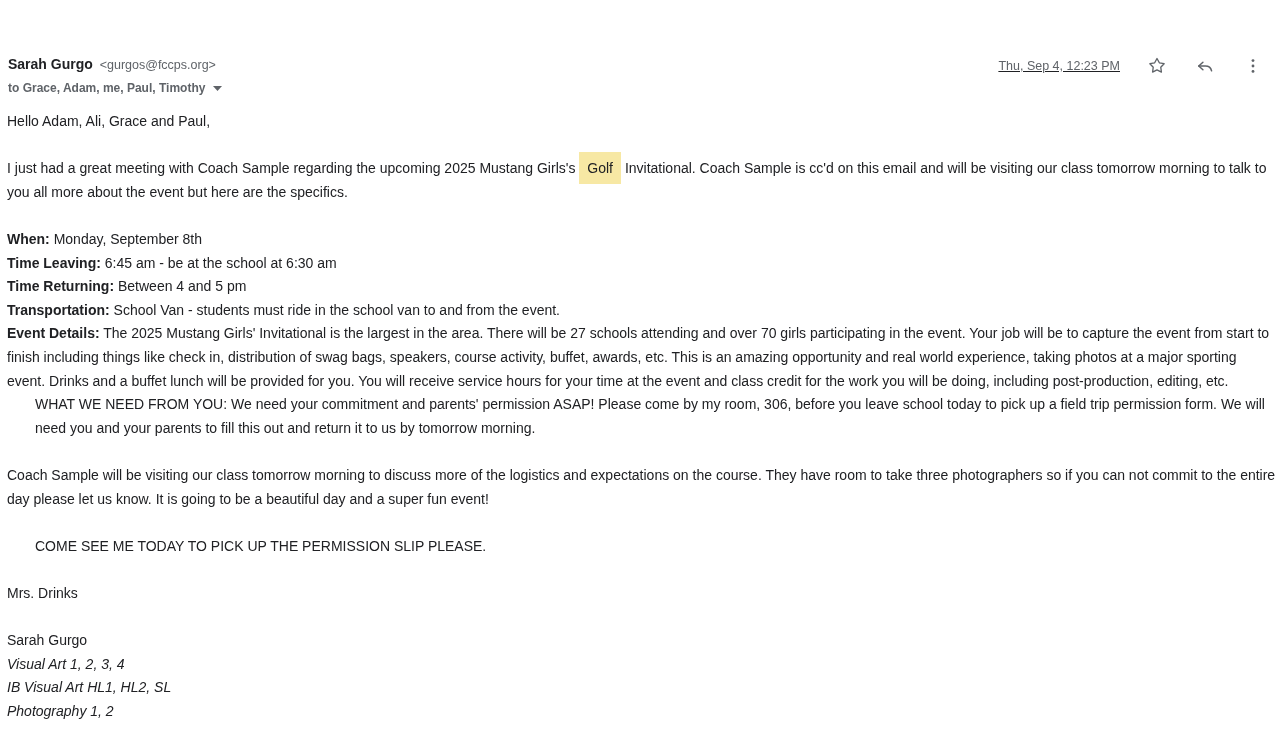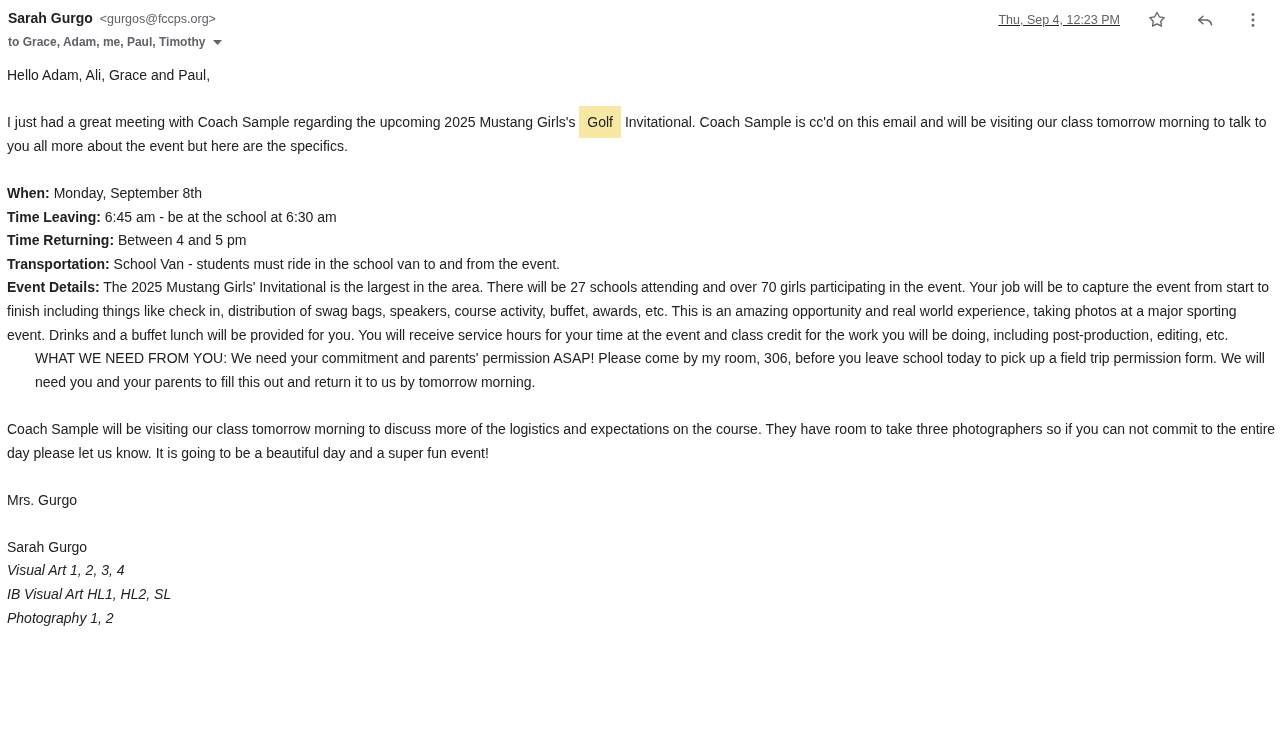--- a/index.html
+++ b/index.html
@@ -11,20 +11,21 @@
   *{box-sizing:border-box;}
   html,body{margin:0;padding:0;}
   body{
     width:1280px;height:743px;overflow:hidden;
     background:var(--bg);color:var(--text);
     font-family:"Liberation Sans","DejaVu Sans",sans-serif;
   }
   .header{
     display:flex;justify-content:space-between;align-items:flex-start;
     padding:8px 14px 0 8px;
+    margin-top:46px;
   }
   .sender-line{font-size:14px;line-height:20px;}
   .sender-name{font-weight:bold;}
   .sender-email{color:var(--muted);font-size:12.5px;margin-left:3px;}
   .recipients-line{
     margin-top:5px;color:var(--muted);font-size:12px;line-height:16px;
     display:flex;align-items:center;gap:8px;cursor:pointer;width:max-content;font-weight:bold;
   }
   .caret svg{display:block;}
   .header-right{display:flex;align-items:center;gap:26px;margin-top:1px;padding-right:2px;text-decoration:underline;}
@@ -102,22 +103,23 @@
       <div><b>When:</b><span> Monday, September 8th</span></div>
       <div><b>Time Leaving:</b><span> 6:45 am - be at the school at 6:30 am</span></div>
       <div><b>Time Returning:</b><span> Between 4 and 5 pm</span></div>
       <div><b>Transportation:</b><span> School Van - students must ride in the school van to and from the event.</span></div>
       <div><b>Event Details:</b><span> The 2025 Mustang Girls' Invitational is the largest in the area. There will be 27 schools attending and over 70 girls participating in the event. Your job will be to capture the event from start to finish including things like check in, distribution of swag bags, speakers, course activity, buffet, awards, etc. This is an amazing opportunity and real world experience, taking photos at a major sporting event. Drinks and a buffet lunch will be provided for you. You will receive service hours for your time at the event and class credit for the work you will be doing, including post-production, editing, etc.</span></div>
       <div class="bold">WHAT WE NEED FROM YOU: We need your commitment and parents' permission ASAP! Please come by my room, 306, before you leave school today to pick up a field trip permission form. We will need you and your parents to fill this out and return it to us by tomorrow morning.</div>
     </div>
 
     <div class="para">Coach Sample will be visiting our class tomorrow morning to discuss more of the logistics and expectations on the course. They have room to take three photographers so if you can not commit to the entire day please let us know. It is going to be a beautiful day and a super fun event!</div>
 
+    <div class="para bold">COME SEE ME TODAY TO PICK UP THE PERMISSION SLIP PLEASE.</div>
 
-    <div class="para">Mrs. Gurgo</div>
+    <div class="para">Mrs. Drinks</div>
 
     <div class="para">
       <div>Sarah Gurgo</div>
       <div class="italic">Visual Art 1, 2, 3, 4</div>
       <div class="italic">IB Visual Art HL1, HL2, SL</div>
       <div class="italic">Photography 1, 2</div>
     </div>
 
   </div>
 </div>

